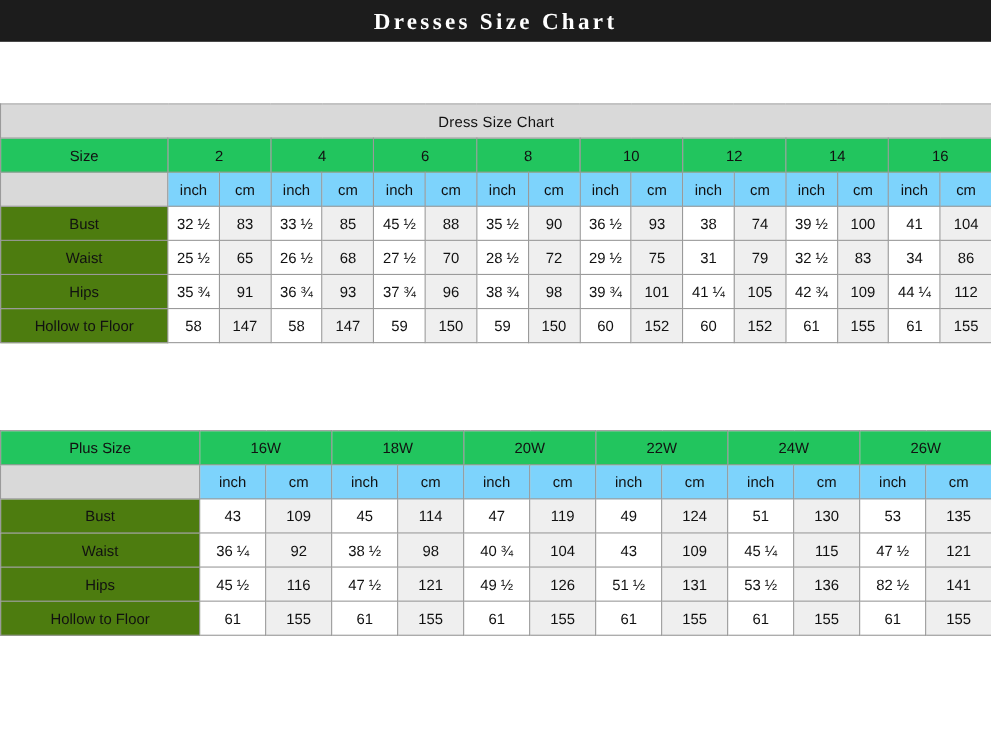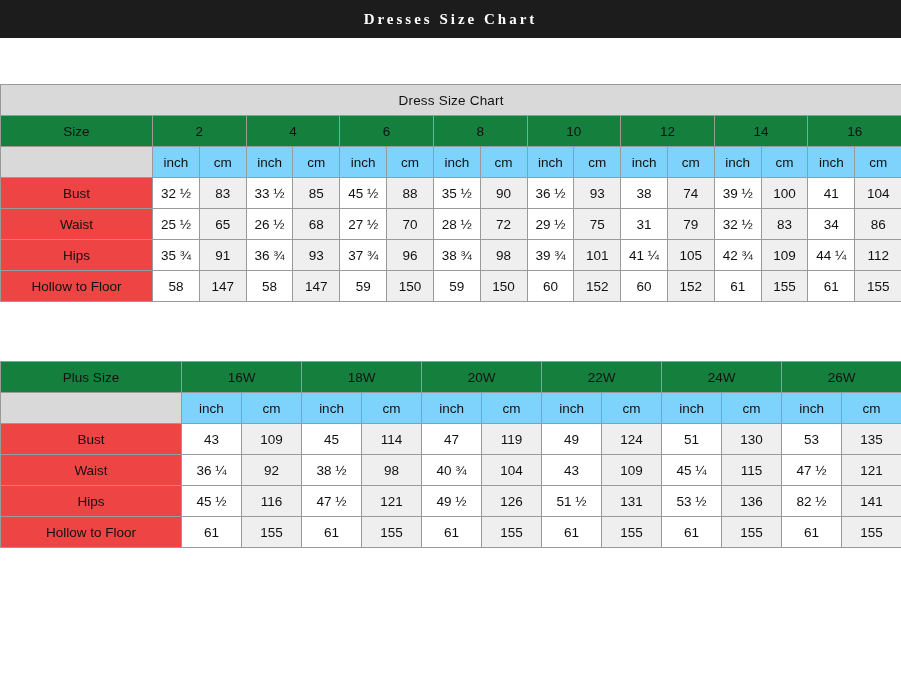--- a/index.html
+++ b/index.html
@@ -22,24 +22,24 @@
   .banner {
     height: 38px;
     background: #1c1c1c;
     color: #ffffff;
     display: flex;
     align-items: center;
     justify-content: center;
     letter-spacing: 3px;
     font-family: "Liberation Serif", serif;
     font-weight: bold;
-    font-size: 15px;
+    font-size: 21px;
   }
   .chart-wrap {
-    margin: 4px auto;
+    margin: 14px auto;
     width: 901px;
     box-sizing: border-box;
     padding: 0 0px;
   }
   .spacer-1 { height: 42px; }
   .spacer-2 { height: 51px; }
 
   table.sizechart {
     border-collapse: collapse;
     table-layout: fixed;
@@ -58,25 +58,25 @@
     color: #111111;
   }
   .title-cell {
     background: #d9d9d9;
     font-weight: bold;
     font-size: 17px;
     height: 48px;
     letter-spacing: 0.2px;
   }
   .hdr {
-    background: #15803d;
+    background: #22c55e;
     height: 33px;
   }
   .rowlabel {
-    background: #ef4444;
+    background: #4d7c0f;
     height: 33px;
   }
   .unit {
     background: #7dd3fc;
     height: 31px;
   }
   .blank {
     background: #d9d9d9;
   }
   .val {

